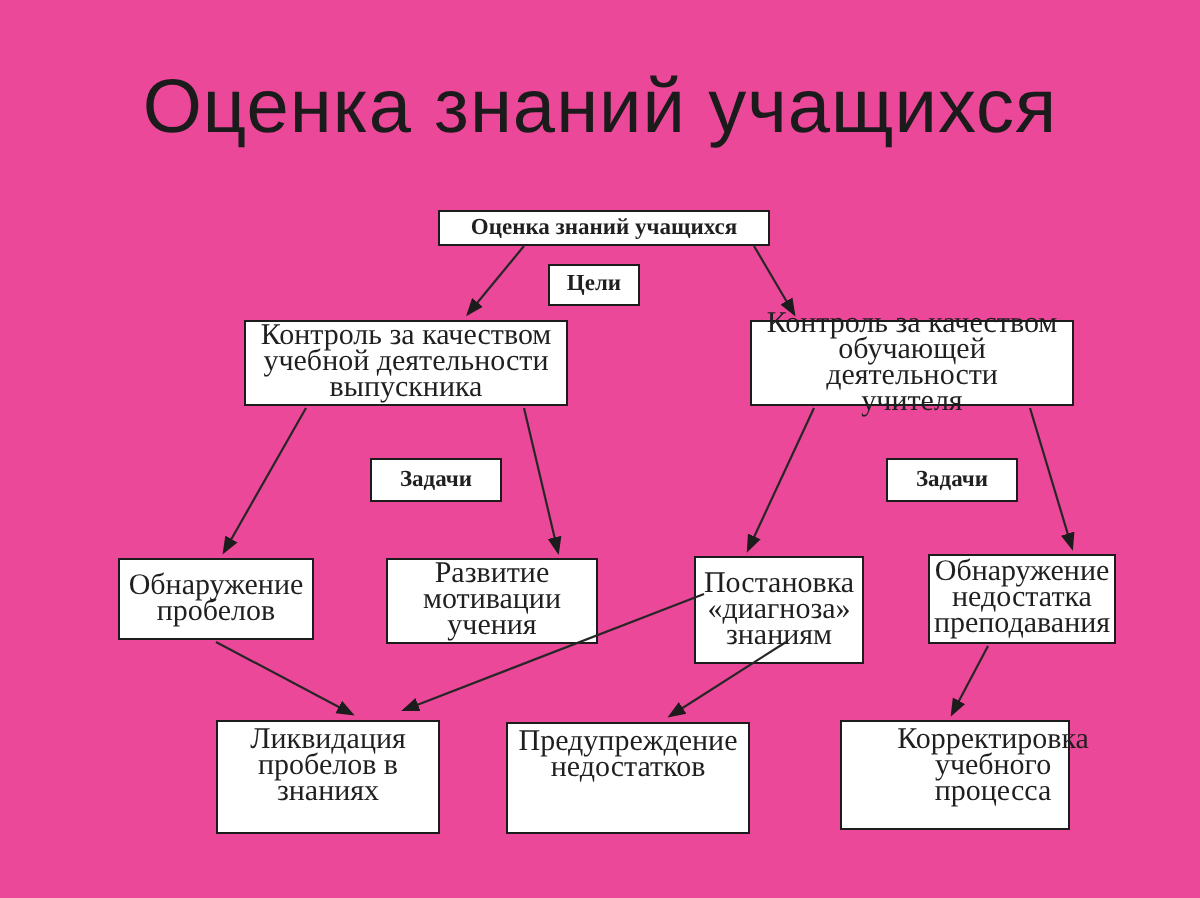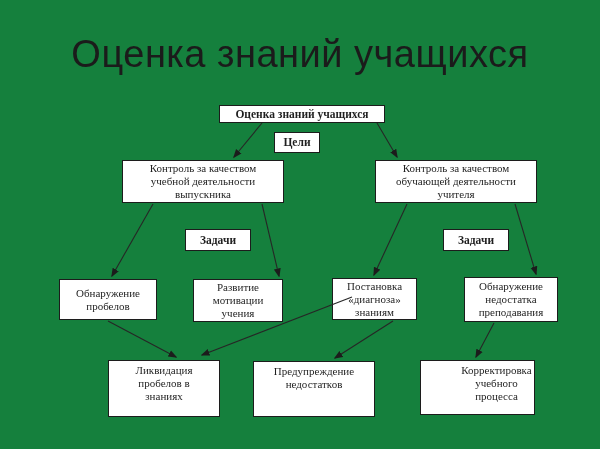--- a/index.html
+++ b/index.html
@@ -1,20 +1,20 @@
 <!DOCTYPE html>
 <html lang="ru"><head>
 <meta charset="utf-8">
 <style>
   html, body { margin: 0; padding: 0; background: #ffffff; }
   .slide {
     position: relative;
     width: 600px;
     height: 449px;
-    background: #15803d;
+    background: #ec4899;
     font-family: "Liberation Serif", serif;
     overflow: hidden;
   }
   .slide-title {
     position: absolute;
     top: 31px;
     left: 0;
     width: 100%;
     text-align: center;
     font-family: "Liberation Sans", sans-serif;
@@ -24,21 +24,21 @@
     color: #1b1b1b;
     letter-spacing: 0.5px;
     white-space: nowrap;
   }
   .node {
     position: absolute;
     box-sizing: border-box;
     border: 1.4px solid #1c1c1c;
     background: #ffffff;
     color: #1f1f1f;
-    font-size: 11px;
+    font-size: 15px;
     line-height: 13px;
     text-align: center;
     display: flex;
     align-items: center;
     justify-content: center;
     white-space: pre-line;
     padding: 1px 2px;
   }
   .node.bold { font-weight: bold; font-size: 11.5px; }
   .node.top-align { align-items: flex-start; padding-top: 3px; }
@@ -70,25 +70,25 @@
 обучающей деятельности
 учителя</div>
 
   <div class="node bold" style="left:185px; top:229px; width:66px; height:22px;">Задачи</div>
 
   <div class="node bold" style="left:443px; top:229px; width:66px; height:22px;">Задачи</div>
 
   <div class="node" style="left:59px; top:279px; width:98px; height:41px;">Обнаружение
 пробелов</div>
 
-  <div class="node" style="left:193px; top:279px; width:90px; height:43px;">Развитие
+  <div class="node" style="left:193px; top:279px; width:106px; height:43px;">Развитие
 мотивации
 учения</div>
 
-  <div class="node" style="left:332px; top:278px; width:85px; height:42px;">Постановка
+  <div class="node" style="left:347px; top:278px; width:85px; height:54px;">Постановка
 «диагноза»
 знаниям</div>
 
   <div class="node" style="left:464px; top:277px; width:94px; height:45px;">Обнаружение
 недостатка
 преподавания</div>
 
   <div class="node top-align" style="left:253px; top:361px; width:122px; height:56px;">Предупреждение
 недостатков</div>
 

